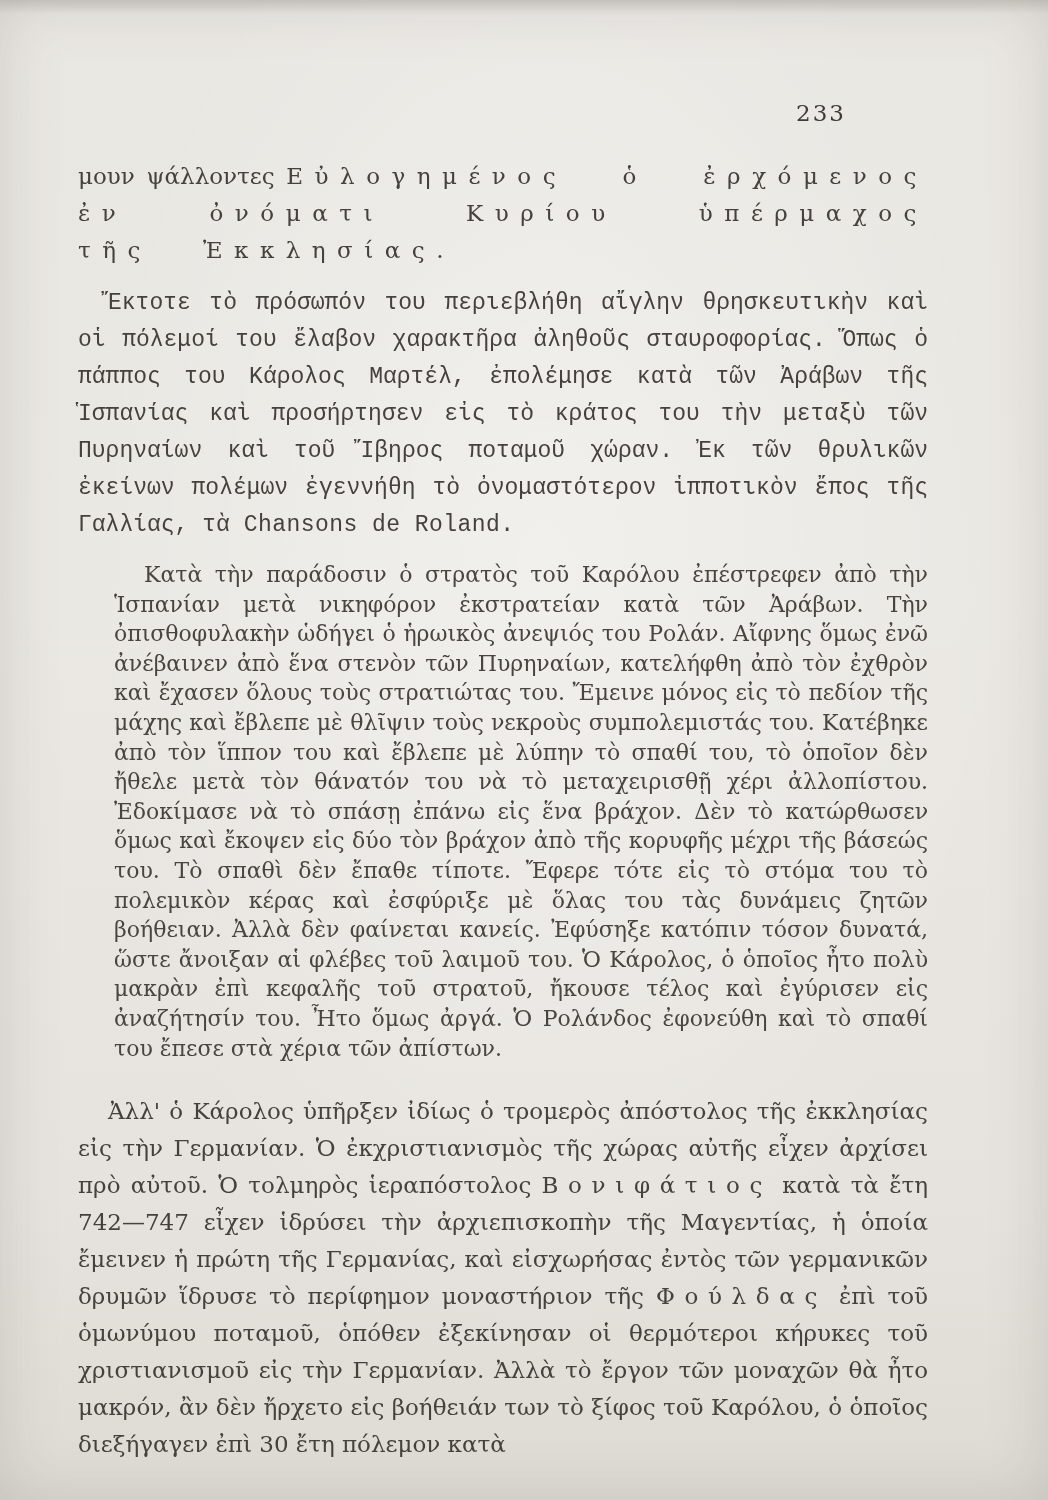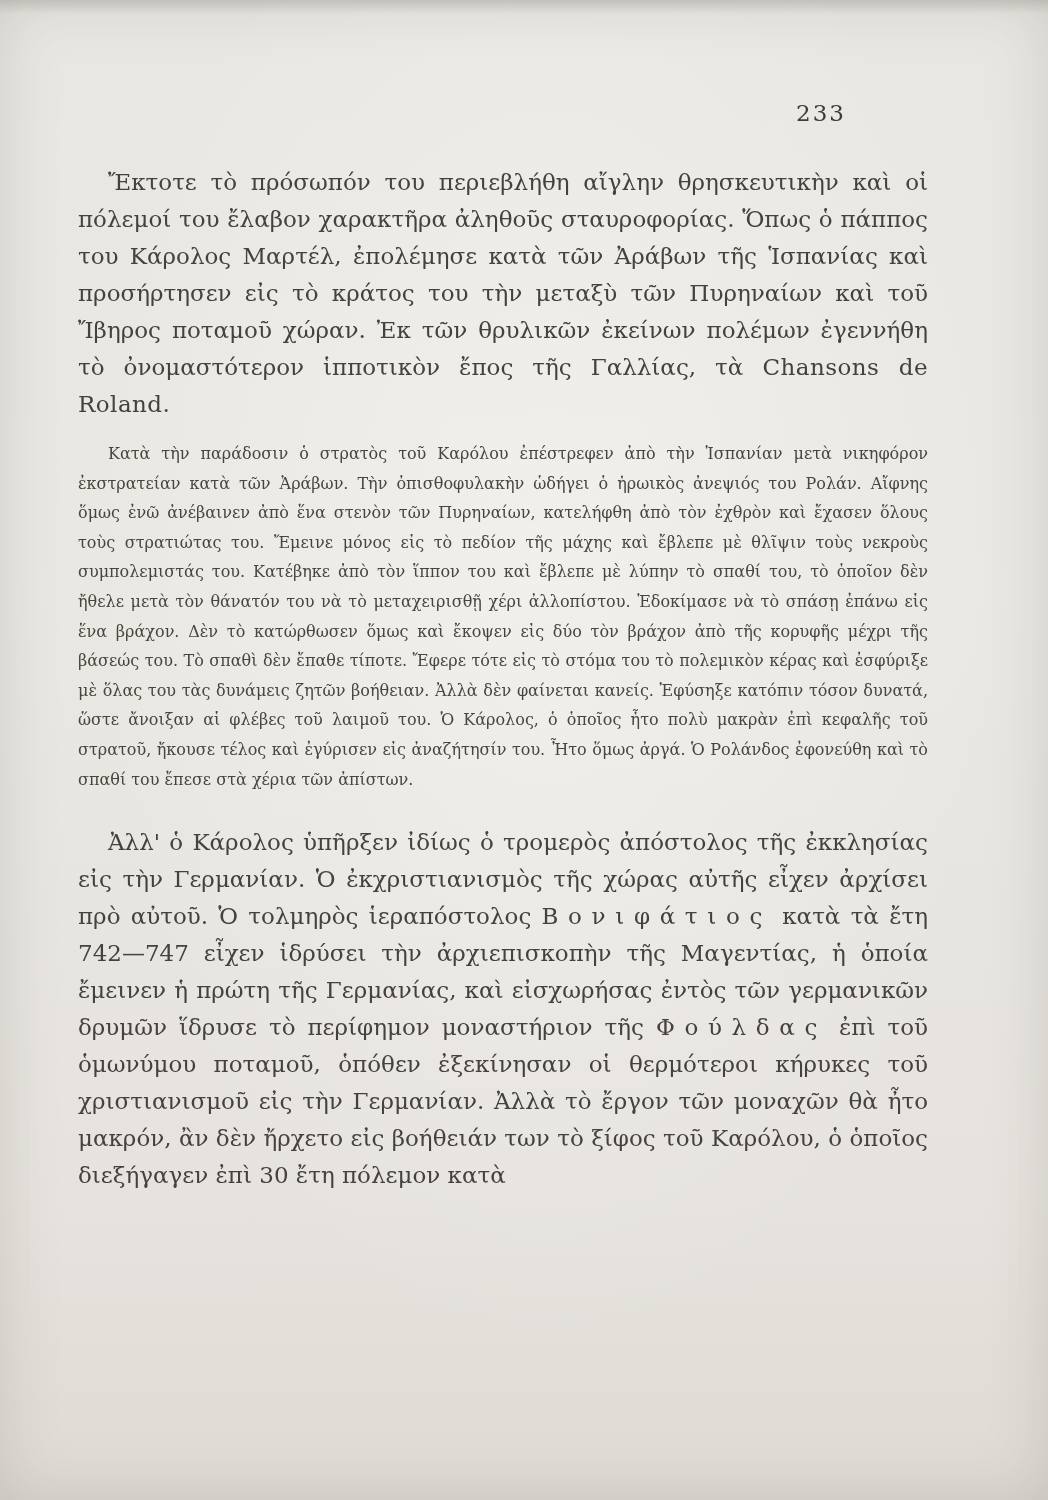--- a/index.html
+++ b/index.html
@@ -36,25 +36,26 @@
     width:850px;
   }
   .para {
     font-size:23px;
     line-height:37px;
     text-align:justify;
     color:#45423d;
   }
   .para.indent { text-indent:30px; }
   .para.small {
-    font-size:16px;
+    font-size:22px;
     line-height:29.6px;
     color:#48453f;
+    margin-left:36px;
   }
-  .p2 { margin-top:6px; }
+  .p2 { margin-top:16px;font-family:Liberation Mono, monospace; }
   .p3 { margin-top:16px; }
   .p4 { margin-top:30px; }
   .spaced {
     letter-spacing:0.5em;
     word-spacing:1.4em;
   }
   .spaced-name {
     letter-spacing:0.42em;
     word-spacing:0.6em;
   }
@@ -62,20 +63,21 @@
 </style>
 </head>
 <body>
 
 <div class="page">
 
   <div class="page-number">233</div>
 
   <div class="content">
 
+    <p class="para p1"><span>μουν ψάλλοντες </span><span class="spaced">Εὐλογημένος ὁ ἐρχόμενος ἐν ὀνόματι Κυρίου ὑπέρμαχος τῆς Ἐκκλησίας.</span></p>
 
     <p class="para indent p2"><span>Ἔκτοτε τὸ πρόσωπόν του περιεβλήθη αἴγλην θρησκευτικὴν καὶ οἱ πόλεμοί του ἔλαβον χαρακτῆρα ἀληθοῦς σταυροφορίας. Ὅπως ὁ πάππος του Κάρολος Μαρτέλ, ἐπολέμησε κατὰ τῶν Ἀράβων τῆς Ἱσπανίας καὶ προσήρτησεν εἰς τὸ κράτος του τὴν μεταξὺ τῶν Πυρηναίων καὶ τοῦ Ἴβηρος ποταμοῦ χώραν. Ἐκ τῶν θρυλικῶν ἐκείνων πολέμων ἐγεννήθη τὸ ὀνομαστότερον ἱπποτικὸν ἔπος τῆς Γαλλίας, τὰ </span><span class="latin">Chansons de Roland.</span></p>
 
     <p class="para small indent p3"><span>Κατὰ τὴν παράδοσιν ὁ στρατὸς τοῦ Καρόλου ἐπέστρεφεν ἀπὸ τὴν Ἱσπανίαν μετὰ νικηφόρον ἐκστρατείαν κατὰ τῶν Ἀράβων. Τὴν ὀπισθοφυλακὴν ὡδήγει ὁ ἡρωικὸς ἀνεψιός του Ρολάν. Αἴφνης ὅμως ἐνῶ ἀνέβαινεν ἀπὸ ἕνα στενὸν τῶν Πυρηναίων, κατελήφθη ἀπὸ τὸν ἐχθρὸν καὶ ἔχασεν ὅλους τοὺς στρατιώτας του. Ἔμεινε μόνος εἰς τὸ πεδίον τῆς μάχης καὶ ἔβλεπε μὲ θλῖψιν τοὺς νεκροὺς συμπολεμιστάς του. Κατέβηκε ἀπὸ τὸν ἵππον του καὶ ἔβλεπε μὲ λύπην τὸ σπαθί του, τὸ ὁποῖον δὲν ἤθελε μετὰ τὸν θάνατόν του νὰ τὸ μεταχειρισθῇ χέρι ἀλλοπίστου. Ἐδοκίμασε νὰ τὸ σπάσῃ ἐπάνω εἰς ἕνα βράχον. Δὲν τὸ κατώρθωσεν ὅμως καὶ ἔκοψεν εἰς δύο τὸν βράχον ἀπὸ τῆς κορυφῆς μέχρι τῆς βάσεώς του. Τὸ σπαθὶ δὲν ἔπαθε τίποτε. Ἔφερε τότε εἰς τὸ στόμα του τὸ πολεμικὸν κέρας καὶ ἐσφύριξε μὲ ὅλας του τὰς δυνάμεις ζητῶν βοήθειαν. Ἀλλὰ δὲν φαίνεται κανείς. Ἐφύσηξε κατόπιν τόσον δυνατά, ὥστε ἄνοιξαν αἱ φλέβες τοῦ λαιμοῦ του. Ὁ Κάρολος, ὁ ὁποῖος ἦτο πολὺ μακρὰν ἐπὶ κεφαλῆς τοῦ στρατοῦ, ἤκουσε τέλος καὶ ἐγύρισεν εἰς ἀναζήτησίν του. Ἦτο ὅμως ἀργά. Ὁ Ρολάνδος ἐφονεύθη καὶ τὸ σπαθί του ἔπεσε στὰ χέρια τῶν ἀπίστων.</span></p>
 
     <p class="para indent p4"><span>Ἀλλ' ὁ Κάρολος ὑπῆρξεν ἰδίως ὁ τρομερὸς ἀπόστολος τῆς ἐκκλησίας εἰς τὴν Γερμανίαν. Ὁ ἐκχριστιανισμὸς τῆς χώρας αὐτῆς εἶχεν ἀρχίσει πρὸ αὐτοῦ. Ὁ τολμηρὸς ἱεραπόστολος </span><span class="spaced-name">Βονιφάτιος</span><span> κατὰ τὰ ἔτη 742—747 εἶχεν ἱδρύσει τὴν ἀρχιεπισκοπὴν τῆς Μαγεντίας, ἡ ὁποία ἔμεινεν ἡ πρώτη τῆς Γερμανίας, καὶ εἰσχωρήσας ἐντὸς τῶν γερμανικῶν δρυμῶν ἵδρυσε τὸ περίφημον μοναστήριον τῆς </span><span class="spaced-name">Φούλδας</span><span> ἐπὶ τοῦ ὁμωνύμου ποταμοῦ, ὁπόθεν ἐξεκίνησαν οἱ θερμότεροι κήρυκες τοῦ χριστιανισμοῦ εἰς τὴν Γερμανίαν. Ἀλλὰ τὸ ἔργον τῶν μοναχῶν θὰ ἦτο μακρόν, ἂν δὲν ἤρχετο εἰς βοήθειάν των τὸ ξίφος τοῦ Καρόλου, ὁ ὁποῖος διεξήγαγεν ἐπὶ 30 ἔτη πόλεμον κατὰ</span></p>
 
   </div>
 </div>
 

